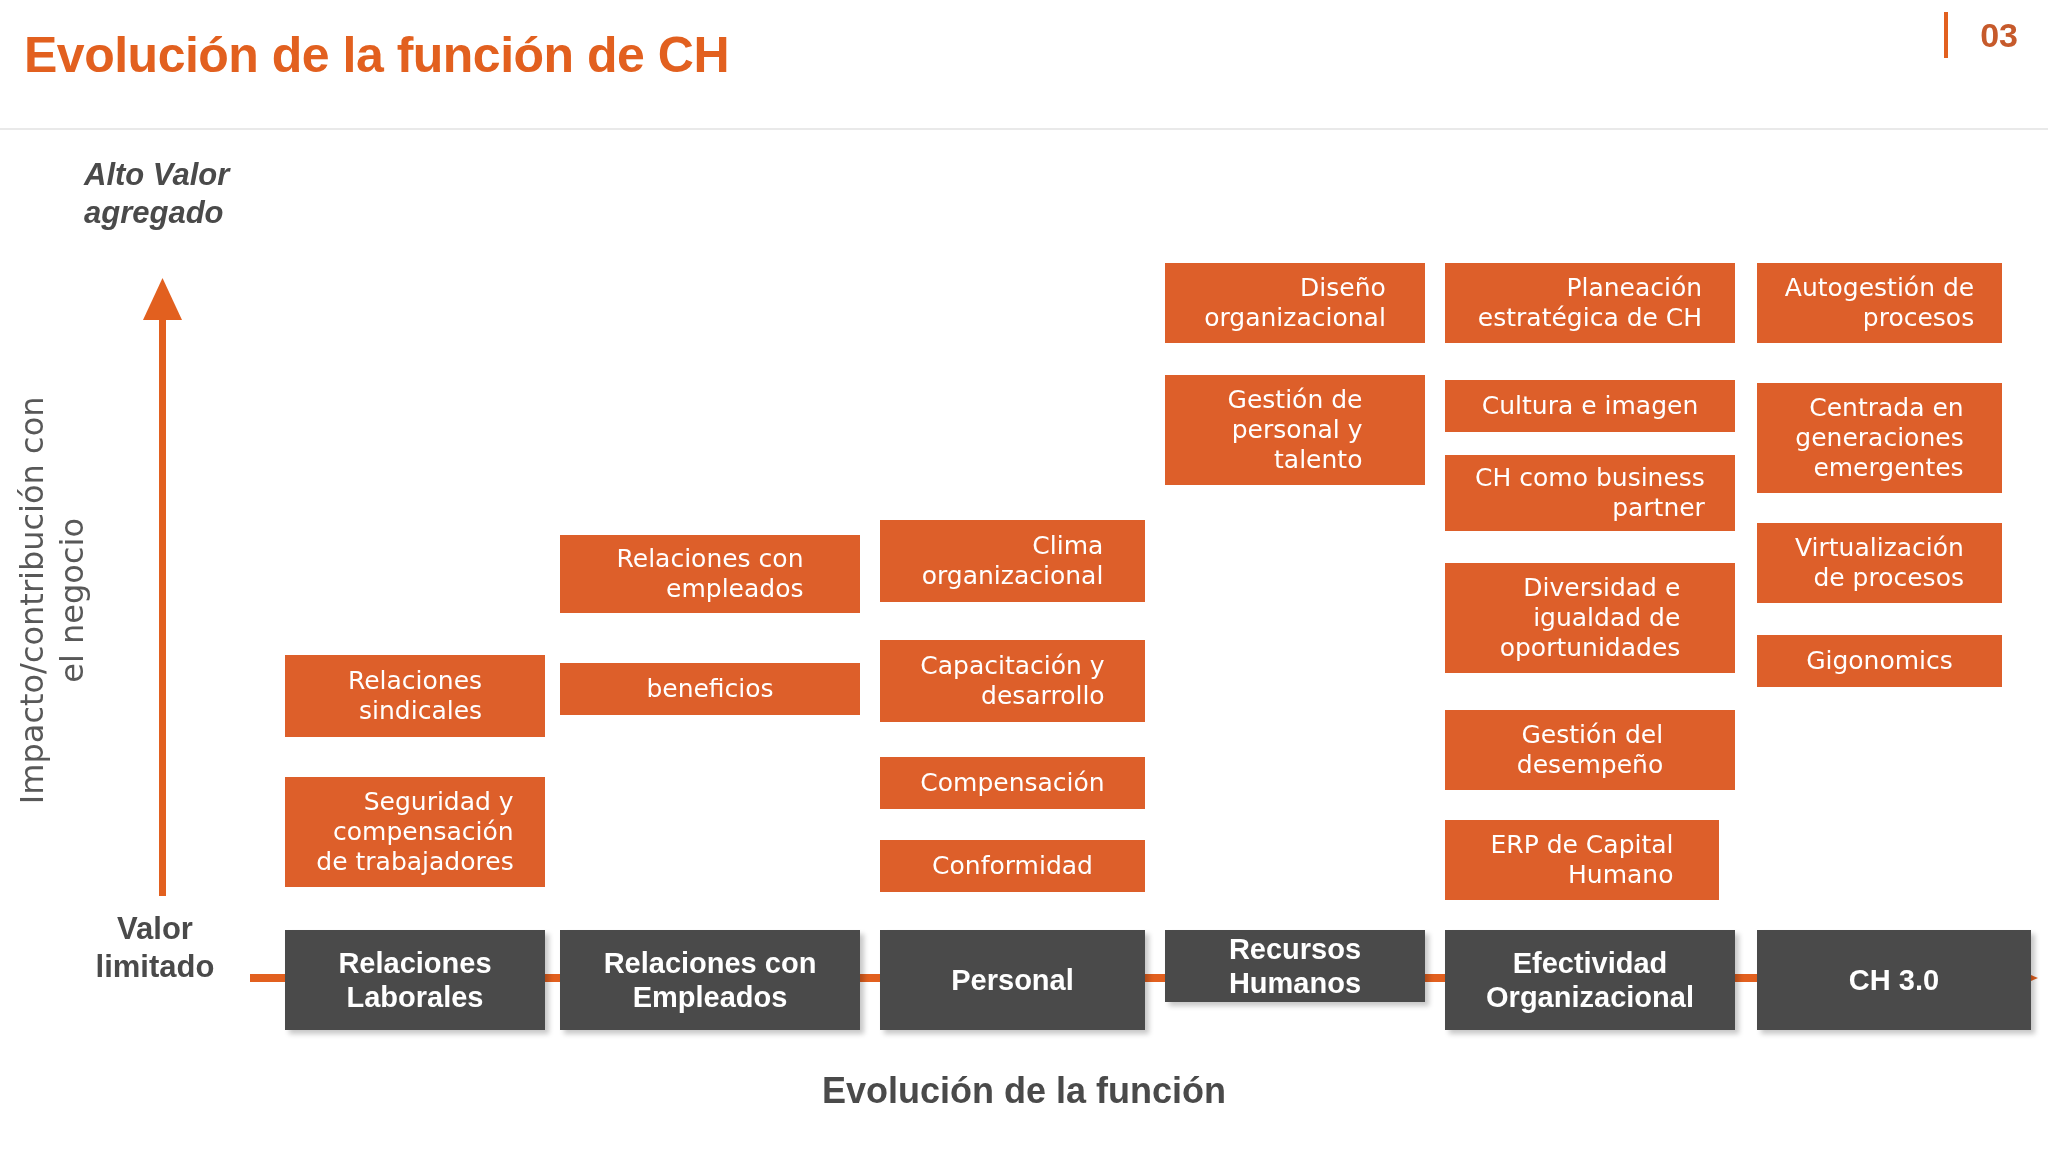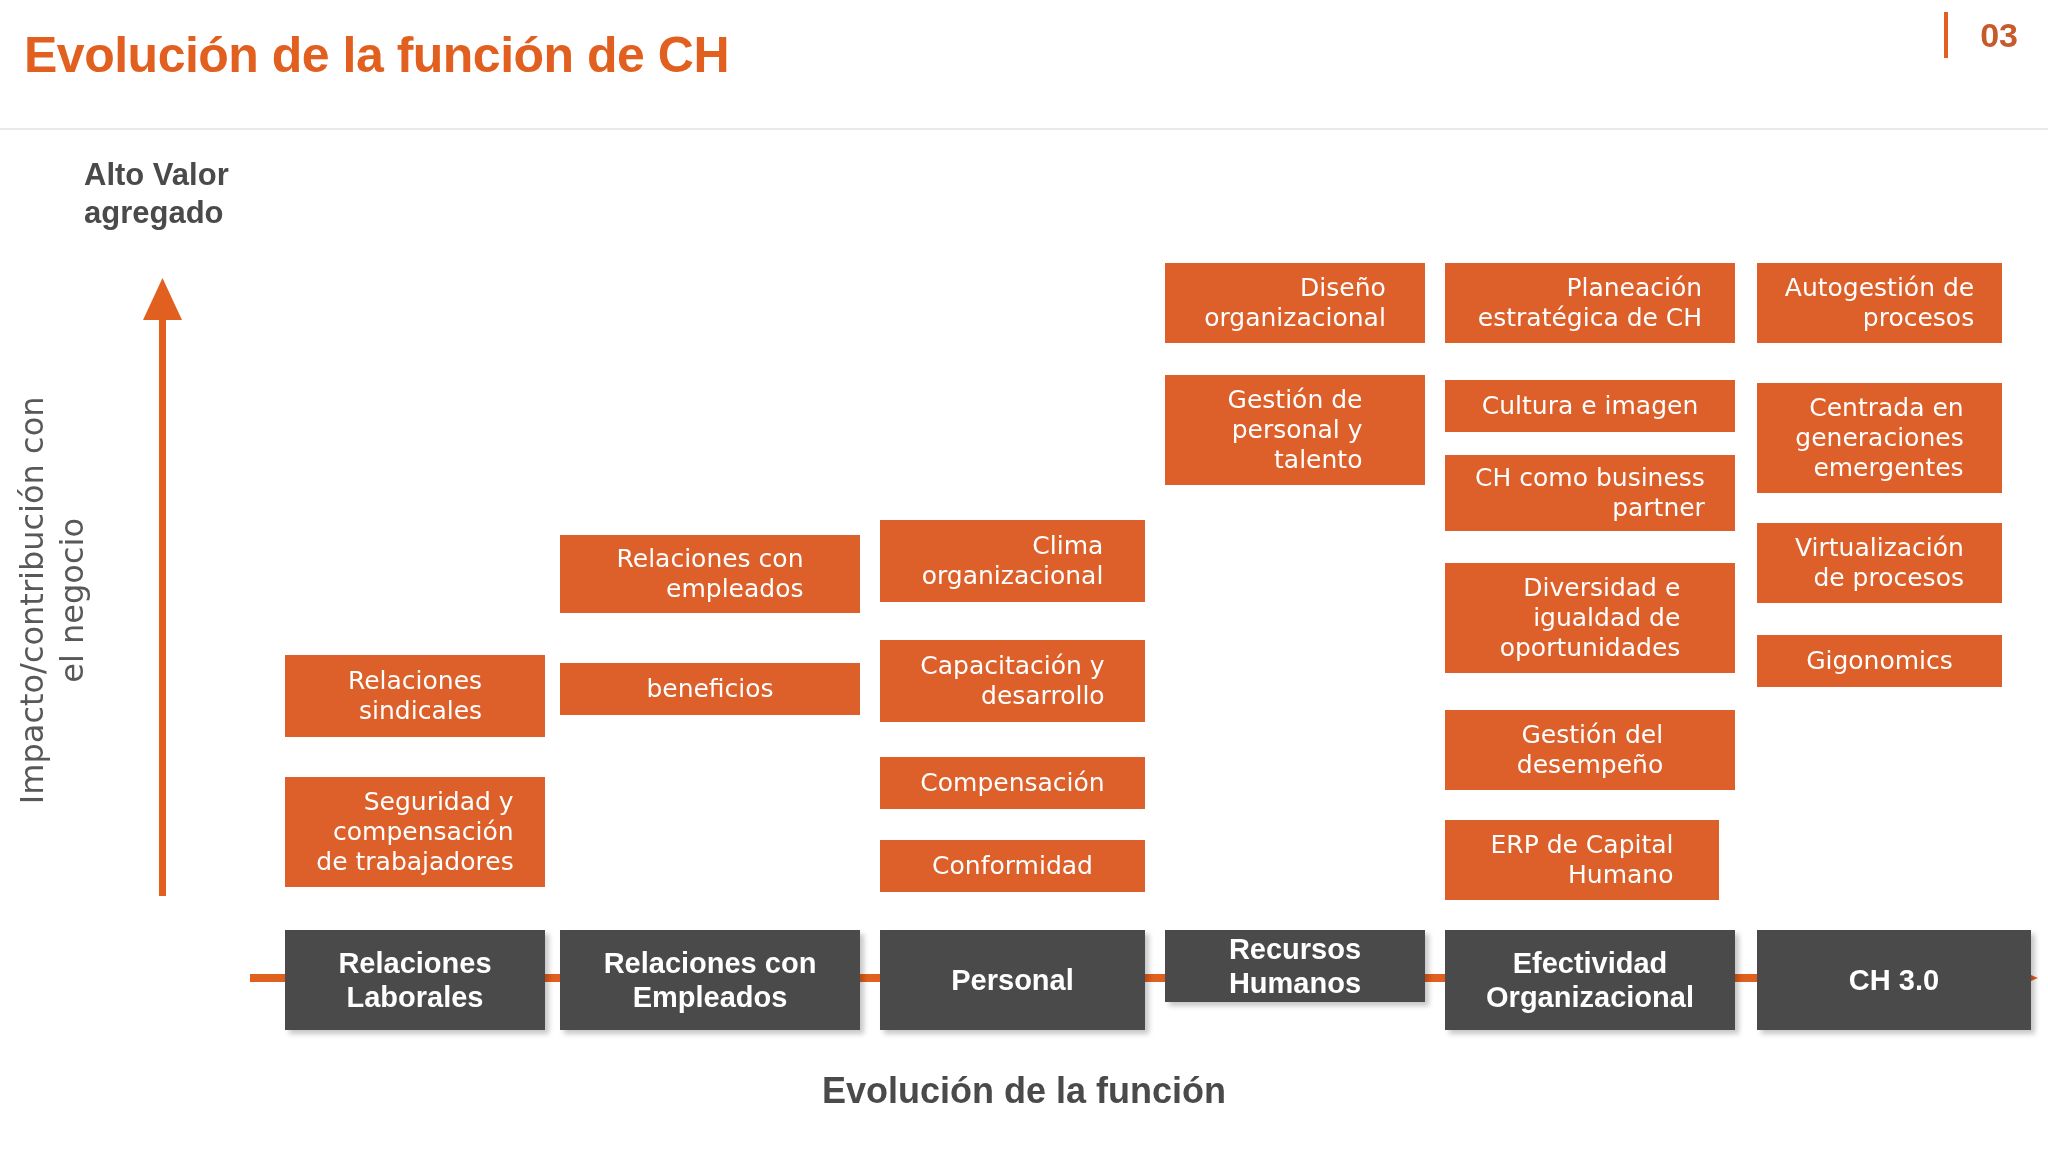--- a/index.html
+++ b/index.html
@@ -153,23 +153,25 @@
 
   <div id="header-rule"></div>
 
   <div id="slide-title">Evolución de la función de CH</div>
 
   <div id="page-number-group">
     <div id="page-number-bar"></div>
     <div id="page-number">03</div>
   </div>
 
-  <div class="axis-corner-label" id="label-alto-valor" style="white-space: pre-line;">Alto Valor
+  <div class="axis-corner-label" id="label-alto-valor" style="white-space: pre-line; font-style: italic;">Alto Valor
 agregado</div>
 
+  <div class="axis-corner-label" id="label-valor-limitado" style="white-space: pre-line;">Valor
+limitado</div>
 
   <div id="y-axis-label" style="white-space: pre-line;">Impacto/contribución con
 el negocio</div>
 
   <div id="x-axis-label">Evolución de la función</div>
 
   <svg id="value-arrow" viewBox="0 0 44 620" preserveAspectRatio="none">
     <rect x="19" y="40" width="7" height="580" fill="#E2601F"></rect>
     <polygon points="22.5,2 42,44 3,44" fill="#E2601F"></polygon>
   </svg>

